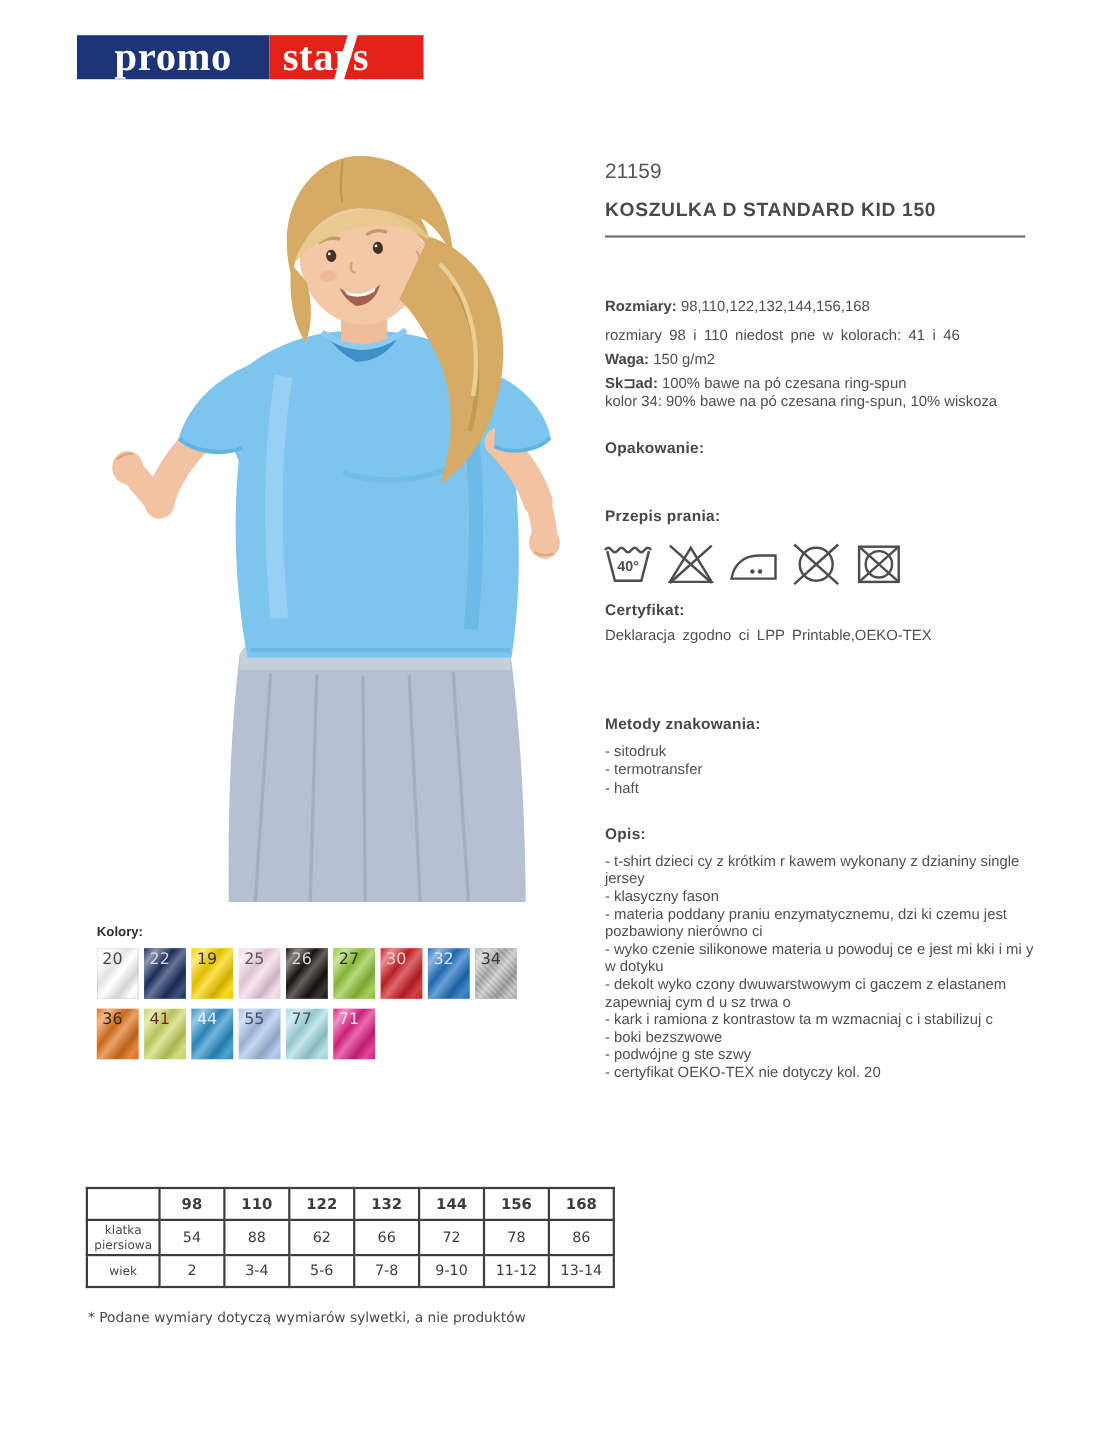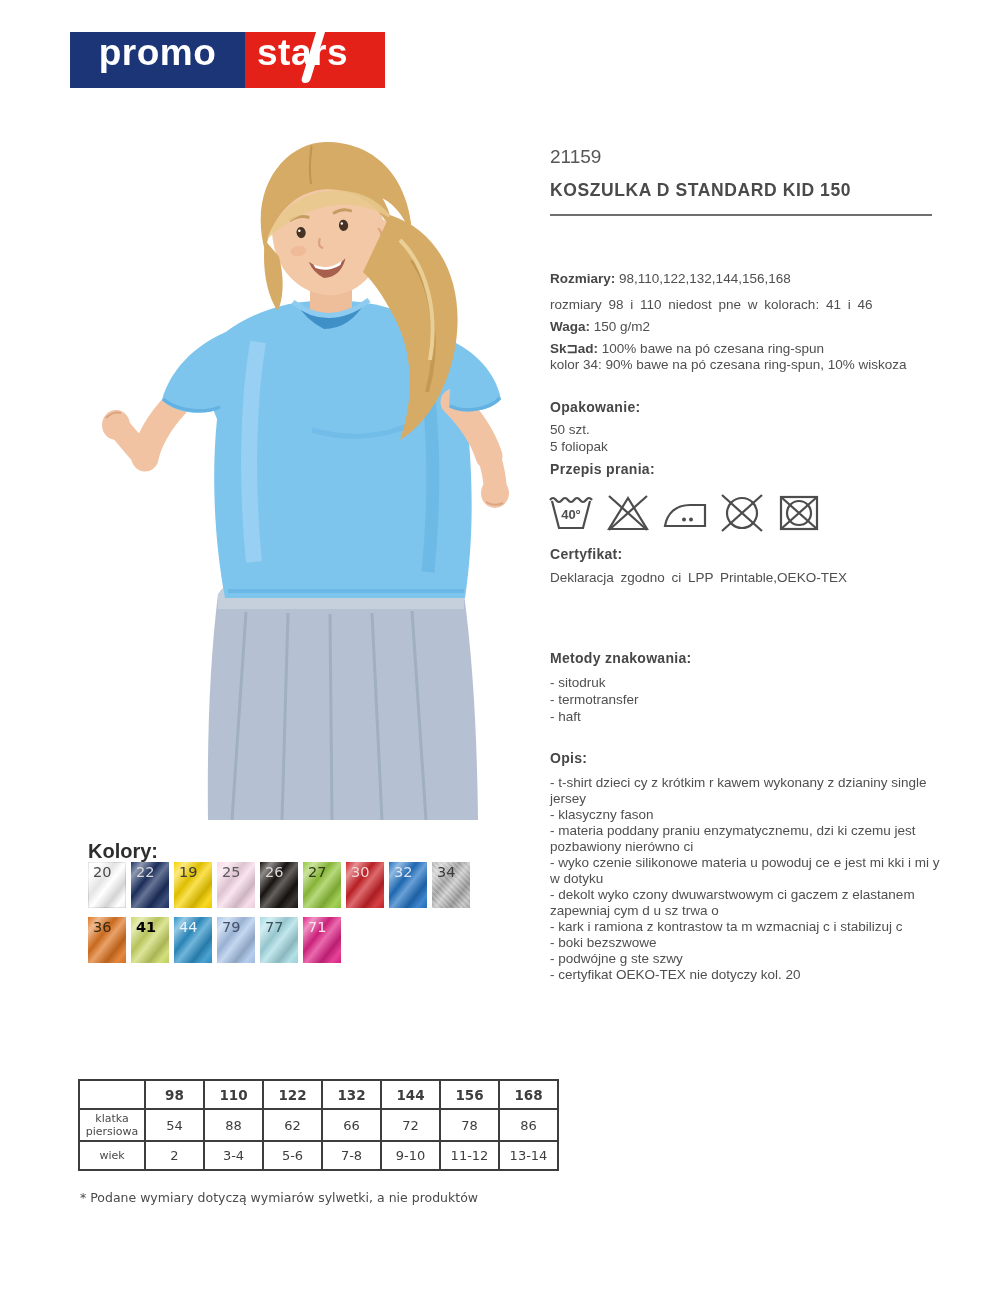--- a/index.html
+++ b/index.html
@@ -1,20 +1,20 @@
 <!DOCTYPE html>
 <html><head>
 <meta charset="utf-8">
 <style>
   html,body{margin:0;padding:0;background:#fff;}
   .page{position:relative;width:1000px;height:1300px;background:#ffffff;overflow:hidden;
         font-family:"Liberation Sans",sans-serif;color:#4f4f4f;}
 
   
-  .logo{position:absolute;left:70px;top:32px;width:315px;height:56px;display:flex;}
+  .logo{position:absolute;left:70px;top:32px;width:315px;height:40px;display:flex;font-family:Liberation Serif, serif;}
   .logo-left{width:175px;background:#1c3577;color:#fff;font-weight:bold;font-size:37px;
              line-height:42px;text-align:center;letter-spacing:.5px;}
   .logo-right{flex:1;background:#e32119;color:#fff;font-weight:bold;font-size:37px;
               line-height:42px;padding-left:12px;letter-spacing:.5px;}
   .logo-slash{position:absolute;left:239px;top:-5px;width:9px;height:56px;background:#fff;
               transform:skewX(-17deg);border-radius:5px;}
 
   
   .abs{position:absolute;}
   .code{left:550px;top:146px;font-size:19px;color:#565656;}
@@ -24,21 +24,21 @@
   .specline b{color:#474747;}
   .wsp{word-spacing:3px;}
   .seclabel{left:550px;font-size:14px;font-weight:bold;color:#474747;letter-spacing:.3px;}
   .bodytext{left:550px;width:398px;font-size:13.5px;line-height:17px;}
   .opis{line-height:16px;width:394px;}
 
   .icons-row{left:548px;top:492px;display:flex;gap:11px;}
   .icons-row svg{display:block;}
 
   
-  .kolory-label{left:88px;top:840px;font-size:20px;font-weight:bold;color:#2e2e2e;}
+  .kolory-label{left:88px;top:840px;font-size:12px;font-weight:bold;color:#2e2e2e;}
   .swatches{left:88px;top:862px;width:412px;display:flex;flex-wrap:wrap;gap:9px 5px;}
   .swatch{position:relative;width:38px;height:46px;overflow:hidden;}
   .swatch::after{content:"";position:absolute;inset:0;
      background:linear-gradient(128deg, rgba(255,255,255,0) 0%, rgba(255,255,255,.5) 16%,
        rgba(0,0,0,.10) 38%, rgba(255,255,255,.32) 52%, rgba(0,0,0,.17) 72%,
        rgba(255,255,255,.14) 86%, rgba(0,0,0,.06) 100%);}
   .swatch span{position:absolute;top:2px;left:5px;font-size:14.5px;z-index:2;
      font-family:"DejaVu Sans",sans-serif;}
   .swatch[data-code="20"]{box-shadow:inset 0 0 0 1px #e2e2e2;}
   .swatch[data-code="34"]{background-image:repeating-linear-gradient(45deg,#c3c3c3 0 2px,#aeaeae 2px 4px);}
@@ -151,24 +151,20 @@
     <span>150 g/m2</span>
   </div>
   <div class="abs specline" style="top:341px">
     <b>Sk⊐ad:</b>
     <span>100% bawe na pó czesana ring-spun</span>
     <br>
     <span>kolor 34: 90% bawe na pó czesana ring-spun, 10% wiskoza</span>
   </div>
 
   <div class="abs seclabel" style="top:399px">Opakowanie:</div>
-  <div class="abs bodytext" style="top:421px">
-      <div>50 szt.</div>
-      <div>5 foliopak</div>
-    </div>
 
   <div class="abs seclabel" style="top:461px">Przepis prania:</div>
 
   <div class="abs icons-row">
     <svg width="46" height="40" viewBox="0 0 46 40">
       <path d="M2,8 Q5,4 8,8 Q11,12 14,8 Q17,4 20,8 Q23,12 26,8 Q29,4 32,8 Q35,12 38,8 Q41,4 44,8" stroke="#4d4d4d" stroke-width="2.2" fill="none"></path>
       <path d="M4,9 L11,36 L35,36 L42,9" stroke="#4d4d4d" stroke-width="2.2" fill="none"></path>
       <text x="23" y="27" font-size="13" font-weight="bold" text-anchor="middle" fill="#4d4d4d" font-family="Liberation Sans, sans-serif">40°</text>
     </svg>
     <svg width="46" height="40" viewBox="0 0 46 40">
@@ -240,27 +236,27 @@
       <div class="swatch" data-code="32" style="background-color: rgb(34, 115, 196);">
         <span style="color: rgb(221, 230, 242);">32</span>
       </div>
       <div class="swatch" data-code="34" style="background-color: rgb(184, 184, 184);">
         <span style="color: rgb(58, 58, 58);">34</span>
       </div>
       <div class="swatch" data-code="36" style="background-color: rgb(223, 117, 33);">
         <span style="color: rgb(58, 42, 18);">36</span>
       </div>
       <div class="swatch" data-code="41" style="background-color: rgb(204, 217, 103);">
-        <span style="color: #000000; font-weight: bold;">41</span>
+        <span style="color: #7f1d1d;">41</span>
       </div>
       <div class="swatch" data-code="44" style="background-color: rgb(46, 147, 202);">
         <span style="color: rgb(234, 244, 250);">44</span>
       </div>
       <div class="swatch" data-code="46" style="background-color: rgb(170, 197, 234);">
-        <span style="color: rgb(68, 80, 106);">79</span>
+        <span style="color: rgb(68, 80, 106);">55</span>
       </div>
       <div class="swatch" data-code="65" style="background-color: rgb(166, 220, 228);">
         <span style="color: rgb(55, 82, 90);">77</span>
       </div>
       <div class="swatch" data-code="71" style="background-color: rgb(224, 36, 135);">
         <span style="color: rgb(251, 227, 239);">71</span>
       </div>
     </div>
 
   <table class="abs size-table">

